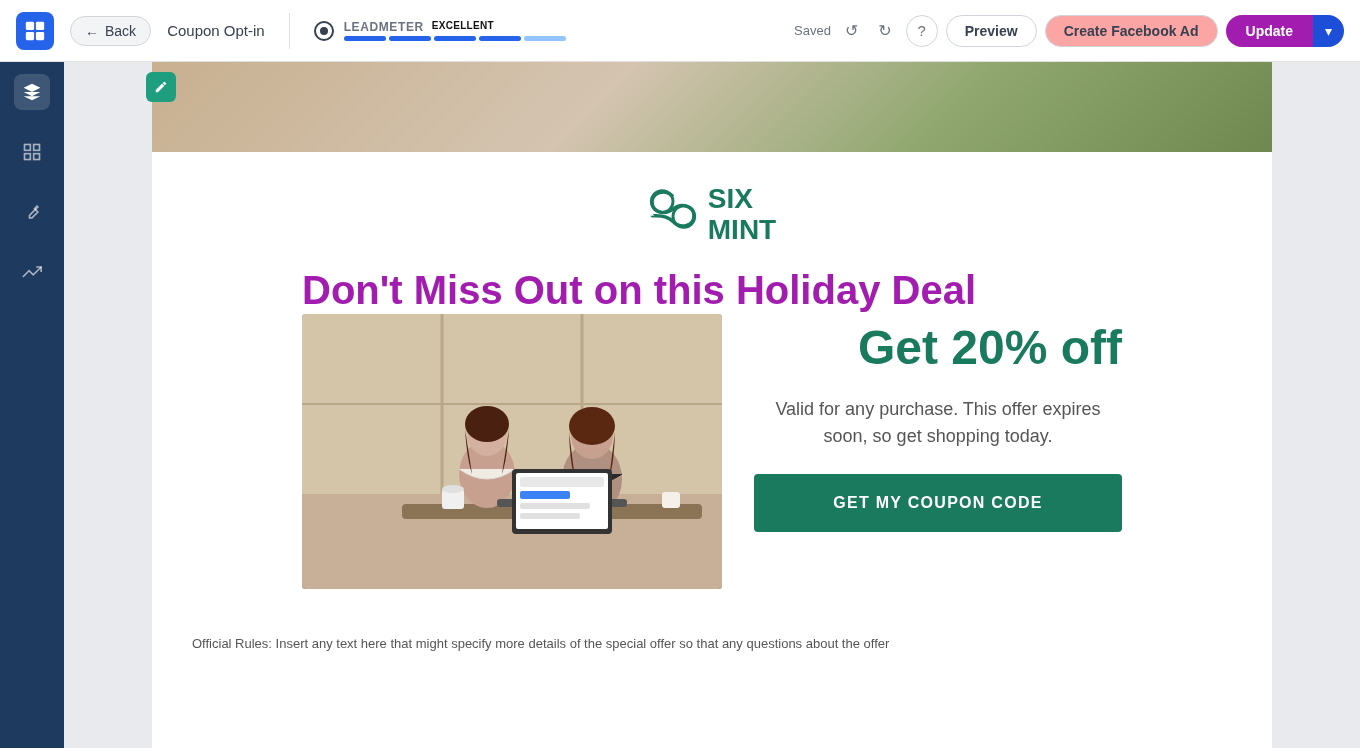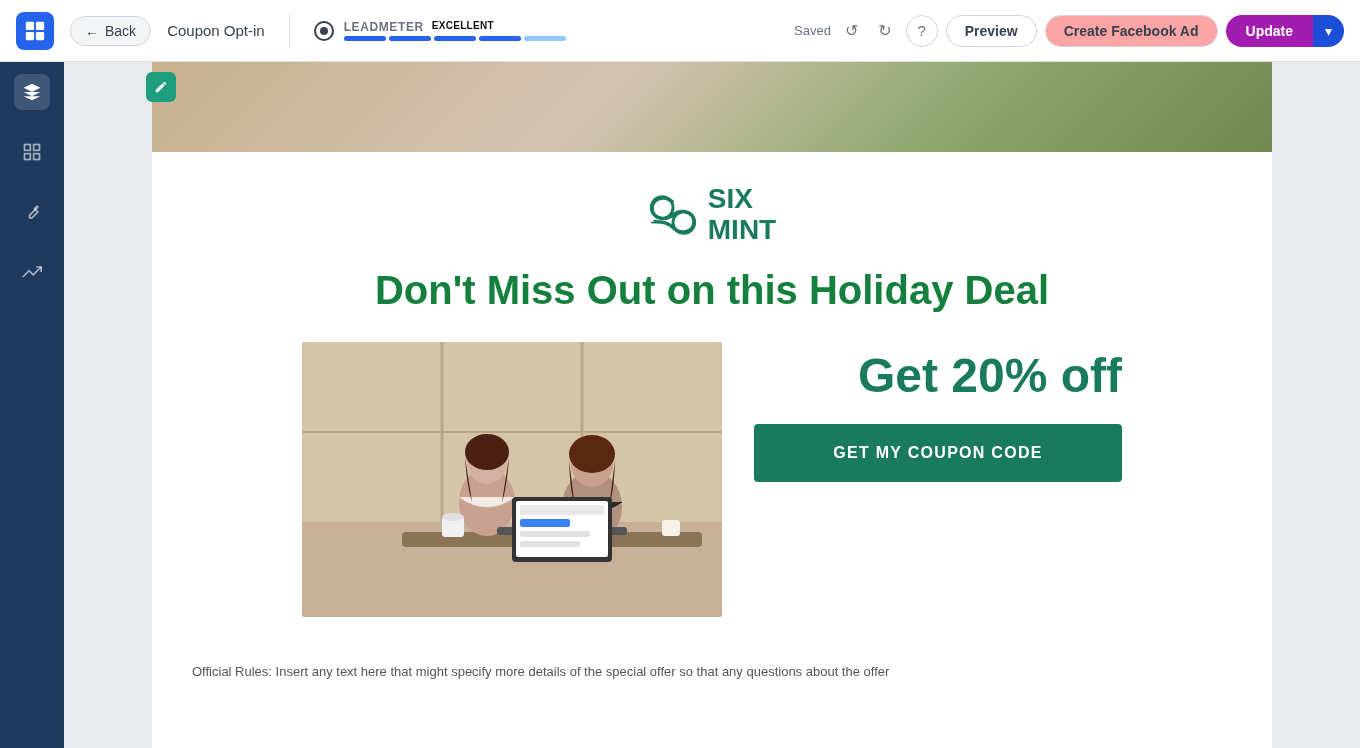--- a/index.html
+++ b/index.html
@@ -132,34 +132,34 @@
       background: #fff;
       margin: 0 auto;
       max-width: 900px;
       padding: 32px 40px 20px 40px;
     }
 
     .brand-logo {
       display: flex; justify-content: center; margin-bottom: 20px;
     }
     .brand-logo-inner {
-      display: flex; align-items: center; gap: 10px;
+      display: flex; gap: 10px;
     }
     .brand-icon {
       width: 50px; height: 50px;
     }
     .brand-name {
       font-size: 28px; font-weight: 800; color: #1a7a5e; line-height: 1.1;
       text-align: left;
     }
 
     .main-headline {
-      text-align: center;
-      font-size: 40px; font-weight: 800; color: #15803d;
-      margin-bottom: 28px; line-height: 1.2;
+      text-align: left;
+      font-size: 40px; font-weight: 800; color: #a21caf;
+      line-height: 1.2;
     }
 
     .content-row {
       display: flex; gap: 32px; align-items: flex-start;
       min-height: 280px;
     }
 
     .offer-image {
       width: 420px; height: 275px; border-radius: 4px; overflow: hidden; flex-shrink: 0;
       background: #b5a090;
@@ -357,20 +357,21 @@
 
                 <rect x="140" y="175" width="22" height="20" rx="3" fill="#f0f0f0"></rect>
                 <ellipse cx="151" cy="175" rx="11" ry="4" fill="#e0e0e0"></ellipse>
                 <rect x="360" y="178" width="18" height="16" rx="3" fill="#f5f0e8"></rect>
               </svg>
             </div>
           </div>
 
           <div class="offer-details">
             <div class="discount-text">Get 20% off</div>
+            <p class="offer-desc">Valid for any purchase. This offer expires soon, so get shopping today.</p>
             <button class="coupon-btn">GET MY COUPON CODE</button>
           </div>
 
         </div>
       </div>
 
       <div class="fine-print">Official Rules: Insert any text here that might specify more details of the special offer so that any questions about the offer</div>
 
     </div>
   </div>

